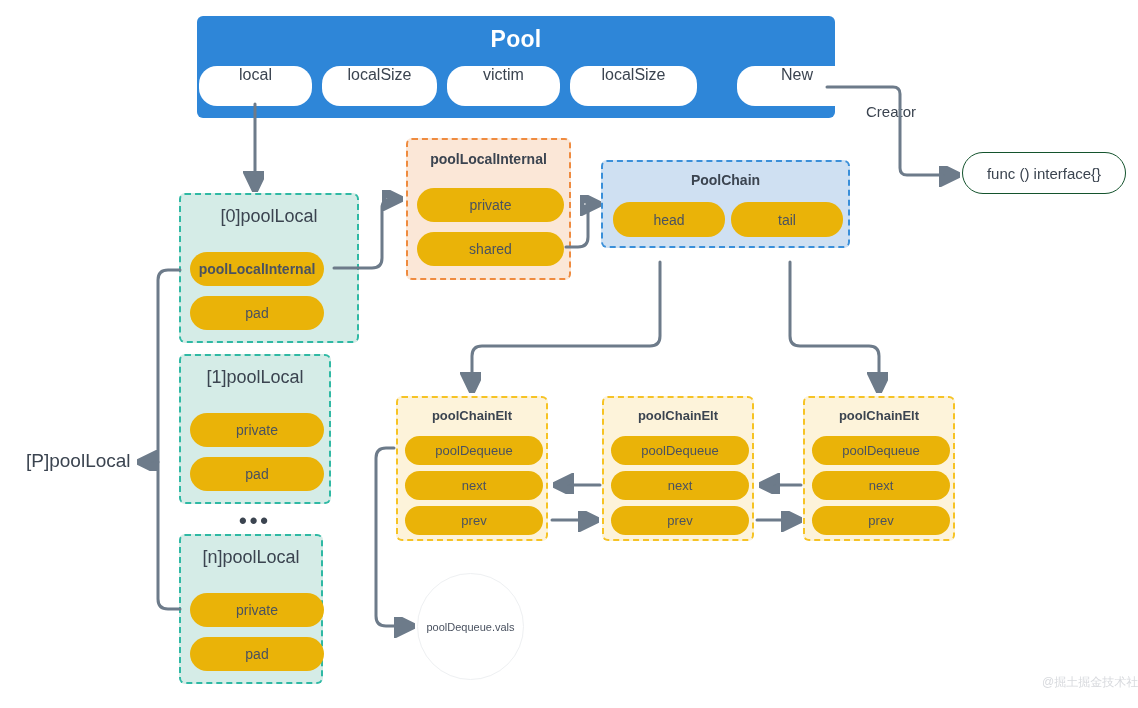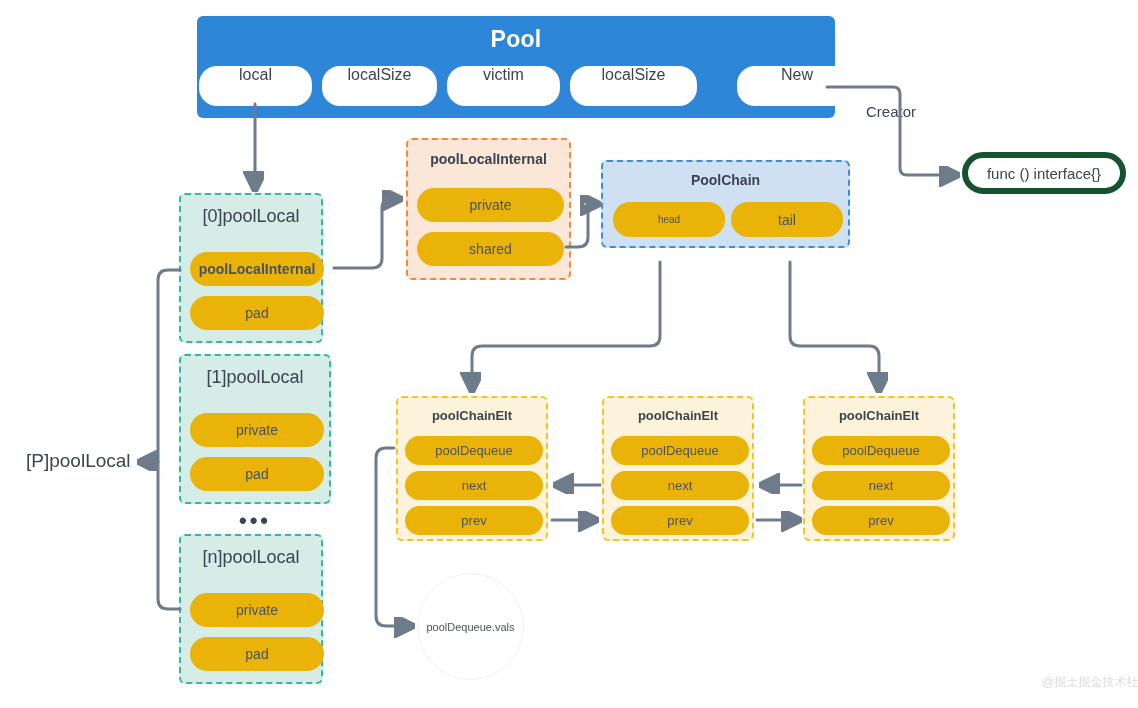--- a/index.html
+++ b/index.html
@@ -70,21 +70,21 @@
   
   .plain-label {
     color: #3b4450;
     white-space: nowrap;
   }
 
   
   #func-pill {
     left: 962px; top: 152px; width: 164px; height: 42px;
     background: #ffffff;
-    border: 6px solid #14532d;
+    border: 1px solid #14532d;
     border-radius: 21px;
     display: flex; align-items: center; justify-content: center;
     font-size: 15px; color: #3b4450;
   }
 
   
   #vals-circle {
     left: 417px; top: 573px; width: 107px; height: 107px;
     background: #ffffff;
     border: 1px solid #eef0f2;
@@ -141,21 +141,21 @@
     <span>New</span>
   </div>
 
   <div class="abs plain-label" style="left:866px;top:103px;font-size:15px;">Creator</div>
   <div class="abs" id="func-pill">
     <span>func () interface{}</span>
   </div>
 
   <div class="abs plain-label" style="left:26px;top:450px;font-size:19px;">[P]poolLocal</div>
 
-  <div class="abs struct teal" style="left:179px;top:193px;width:144px;height:150px;">
+  <div class="abs struct teal" style="left:179px;top:193px;width:180px;height:150px;">
     <div class="stitle" style="font-size:18px;font-weight:normal;height:30px;line-height:26px;">[0]poolLocal</div>
     <div class="row" style="position:absolute;left:9px;top:57px;width:134px;height:34px;font-size:14px;font-weight:bold;">
       <span>poolLocalInternal</span>
     </div>
     <div class="row" style="position:absolute;left:9px;top:101px;width:134px;height:34px;font-size:14px;">
       <span>pad</span>
     </div>
   </div>
 
   <div class="abs struct teal" style="left:179px;top:354px;width:152px;height:150px;">
@@ -185,21 +185,21 @@
     <div class="row" style="position:absolute;left:9px;top:48px;width:147px;height:34px;font-size:14px;">
       <span>private</span>
     </div>
     <div class="row" style="position:absolute;left:9px;top:92px;width:147px;height:34px;font-size:14px;">
       <span>shared</span>
     </div>
   </div>
 
   <div class="abs struct blue" style="left:601px;top:160px;width:249px;height:88px;">
     <div class="stitle" style="font-size:14px;height:26px;line-height:20px;">PoolChain</div>
-    <div class="row" style="position:absolute;left:10px;top:40px;width:112px;height:35px;font-size:10px;">
+    <div class="row" style="position:absolute;left:10px;top:40px;width:112px;height:35px;font-size:14px;">
       <span>head</span>
     </div>
     <div class="row" style="position:absolute;left:128px;top:40px;width:112px;height:35px;font-size:14px;">
       <span>tail</span>
     </div>
   </div>
 
   <div class="abs struct yellow" style="left:396px;top:396px;width:152px;height:145px;">
     <div class="stitle" style="font-size:13px;height:24px;line-height:20px;">poolChainElt</div>
     <div class="row" style="position:absolute;left:7px;top:38px;width:138px;height:29px;font-size:13px;">

